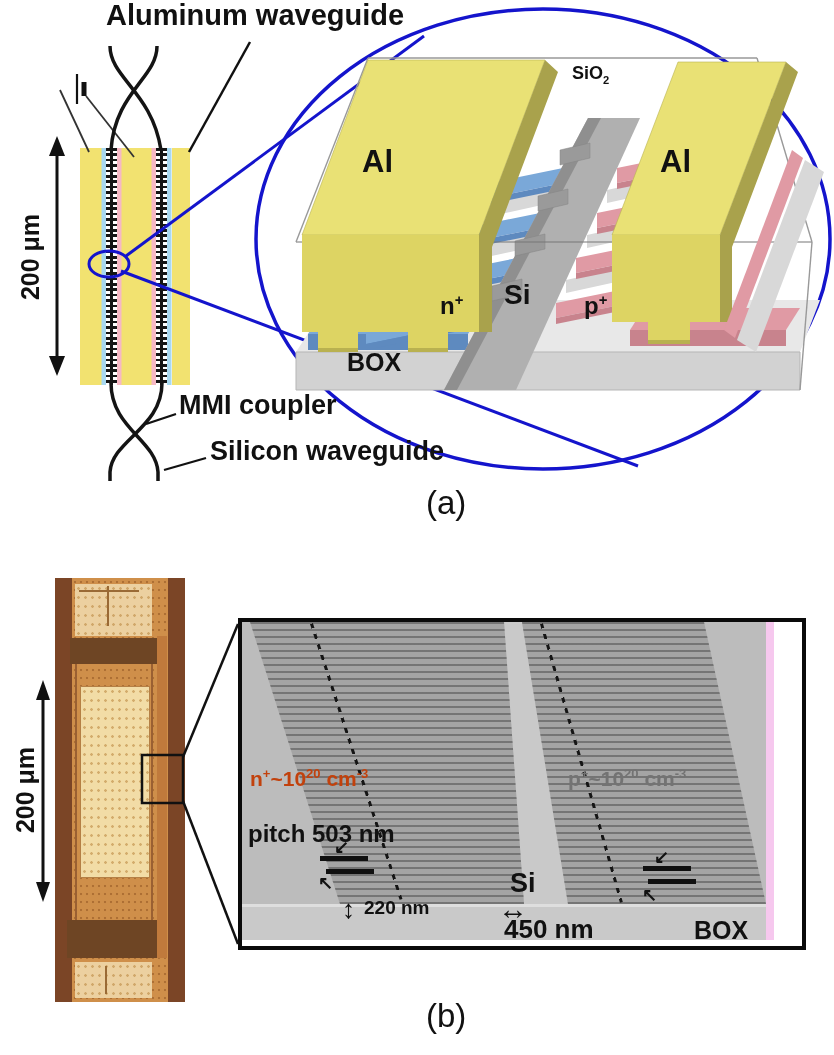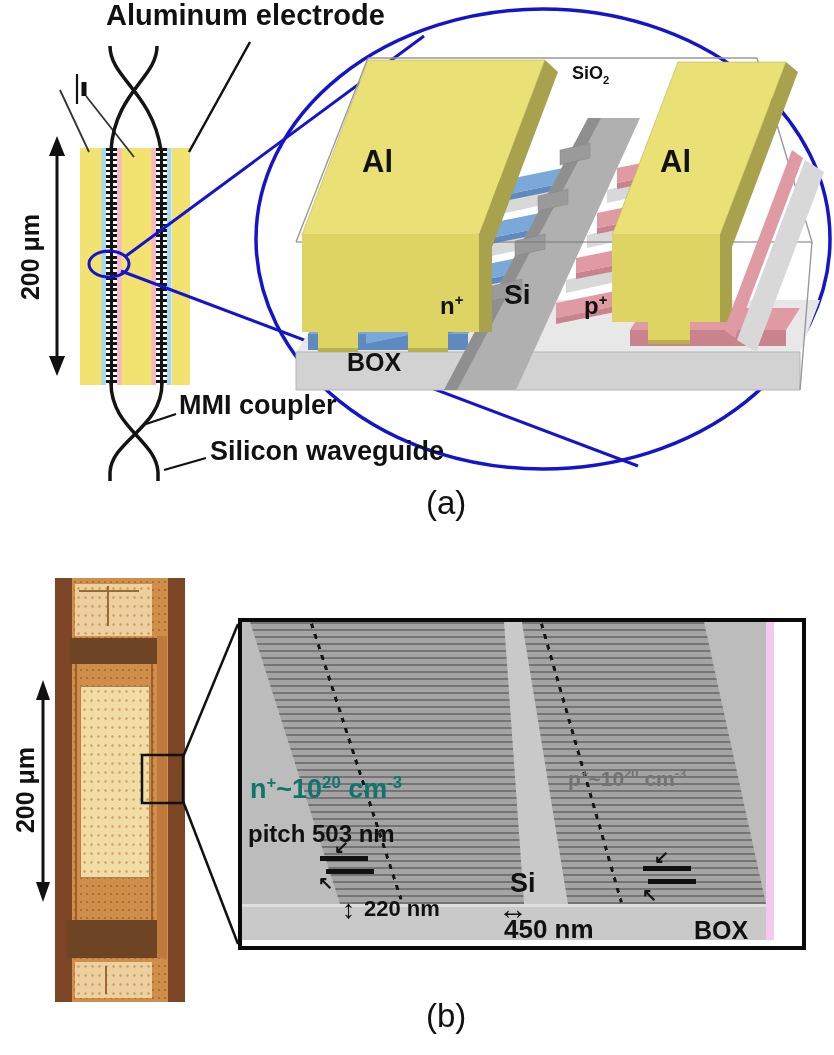--- a/index.html
+++ b/index.html
@@ -61,29 +61,29 @@
     <div class="abs" style="left:0;top:282px;width:524px;height:3px;background:#dedede;"></div>
     <div class="abs" style="left:524px;top:0;width:8px;height:318px;background:#f6c8ee;"></div>
     <div class="dotline" style="left:68px;top:2px;transform:rotate(-18deg);"></div>
     <div class="dotline" style="left:298px;top:2px;transform:rotate(-16deg);"></div>
 
     <div class="abs" style="left:78px;top:234px;width:48px;height:5px;background:#111;"></div>
     <div class="abs" style="left:84px;top:247px;width:48px;height:5px;background:#111;"></div>
     <div class="abs" style="left:401px;top:244px;width:48px;height:5px;background:#111;"></div>
     <div class="abs" style="left:406px;top:257px;width:48px;height:5px;background:#111;"></div>
 
-    <div class="semlbl" style="left:8px;top:146px;font-size:27px;color:#0f766e;margin-top:8px;"><span>n</span><span class="sup">+</span><span>~10</span><span class="sup">20</span><span style="margin-left:0.28em;">cm</span><span class="sup">-3</span></div>
+    <div class="semlbl" style="left:8px;top:146px;font-size:21px;color:#c2410c;"><span>n</span><span class="sup">+</span><span>~10</span><span class="sup">20</span><span style="margin-left:0.28em;">cm</span><span class="sup">-3</span></div>
     <div class="semlbl" style="left:326px;top:146px;font-size:21px;color:#737373;"><span>p</span><span class="sup">+</span><span>~10</span><span class="sup">20</span><span style="margin-left:0.28em;">cm</span><span class="sup">-3</span></div>
     <div class="semlbl" style="left:6px;top:200px;font-size:24px;">pitch 503 nm</div>
     <div class="semlbl" style="left:92px;top:216px;font-size:18px;">↙</div>
     <div class="semlbl" style="left:76px;top:252px;font-size:18px;">↖</div>
     <div class="semlbl" style="left:412px;top:226px;font-size:18px;">↙</div>
     <div class="semlbl" style="left:400px;top:264px;font-size:18px;">↖</div>
     <div class="semlbl" style="left:100px;top:274px;font-size:26px;">↕</div>
-    <div class="semlbl" style="left:122px;top:276px;font-size:22px;">220 nm</div>
+    <div class="semlbl" style="left:122px;top:276px;font-size:19px;">220 nm</div>
     <div class="semlbl" style="left:268px;top:248px;font-size:27px;">Si</div>
     <div class="semlbl" style="left:256px;top:272px;font-size:30px;">↔</div>
     <div class="semlbl" style="left:262px;top:294px;font-size:26px;">450 nm</div>
     <div class="semlbl" style="left:452px;top:296px;font-size:25px;">BOX</div>
   </div>
 
   <div class="comb" style="left:106px;top:148px;width:11px;height:237px;">
       <div class="spine"></div>
     </div>
   <div class="comb" style="left:156px;top:148px;width:11px;height:237px;">
@@ -217,21 +217,21 @@
     <g>
       <line x1="43" y1="694" x2="43" y2="888" stroke="#111" stroke-width="3"></line>
       <polygon points="43,680 36,700 50,700" fill="#111"></polygon>
       <polygon points="43,902 36,882 50,882" fill="#111"></polygon>
     </g>
     <rect x="142" y="755" width="41" height="48" fill="none" stroke="#111" stroke-width="2.5"></rect>
     <path d="M183,757 L238,624" stroke="#111" stroke-width="2.5" fill="none"></path>
     <path d="M183,801 L238,944" stroke="#111" stroke-width="2.5" fill="none"></path>
   </svg>
 
-  <div class="lbl" style="left:106px;top:1px;font-size:29px;">Aluminum electrode</div>
+  <div class="lbl" style="left:106px;top:1px;font-size:29px;">Aluminum waveguide</div>
   <div class="lbl rot" style="left:-39px;top:241px;width:140px;height:32px;font-size:25px;">200 μm</div>
   <div class="lbl" style="left:179px;top:392px;font-size:27px;">MMI coupler</div>
   <div class="lbl" style="left:210px;top:438px;font-size:27px;">Silicon waveguide</div>
   <div class="lbl" style="left:426px;top:486px;font-size:33px;font-weight:normal;">(a)</div>
 
   <div class="lbl" style="left:572px;top:64px;font-size:18px;"><span>SiO</span><span class="sub">2</span></div>
   <div class="lbl" style="left:362px;top:146px;font-size:31px;">Al</div>
   <div class="lbl" style="left:660px;top:146px;font-size:31px;">Al</div>
   <div class="lbl" style="left:440px;top:294px;font-size:24px;"><span>n</span><span class="sup">+</span></div>
   <div class="lbl" style="left:504px;top:281px;font-size:28px;">Si</div>

